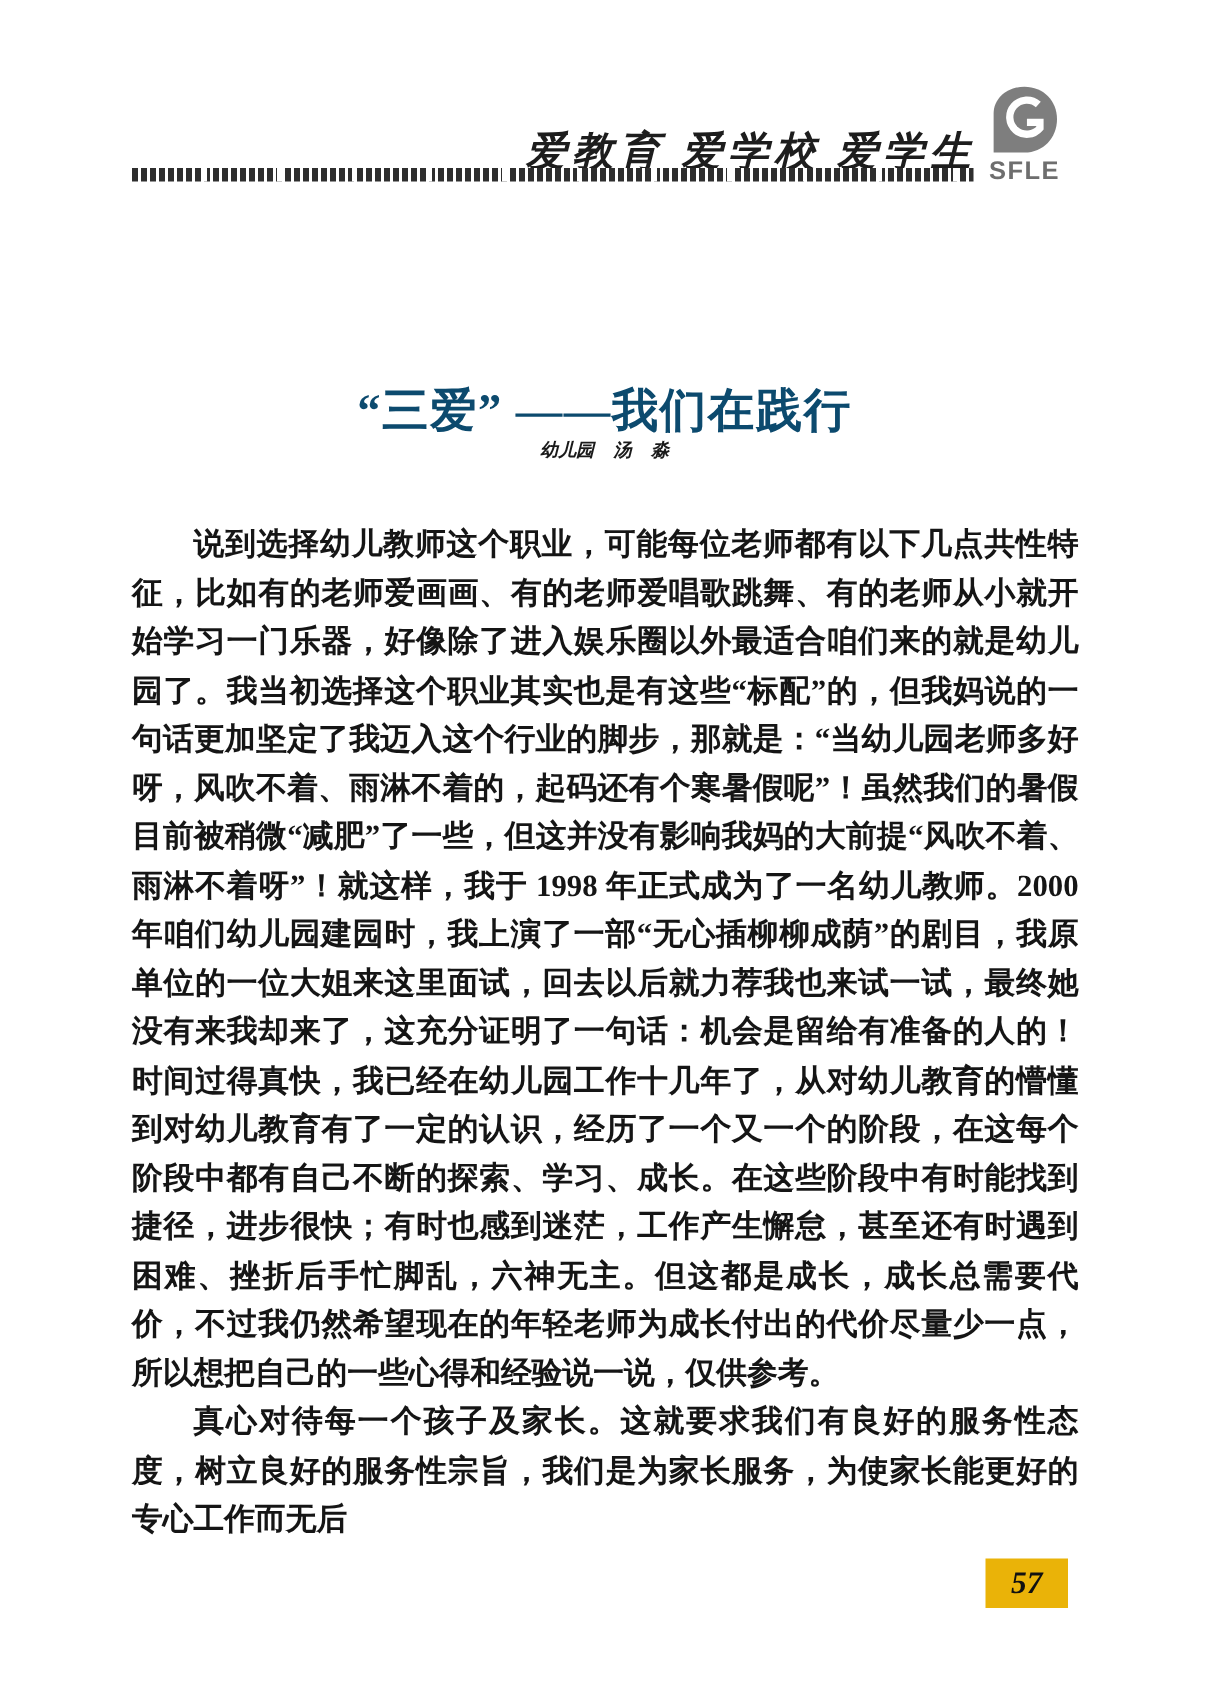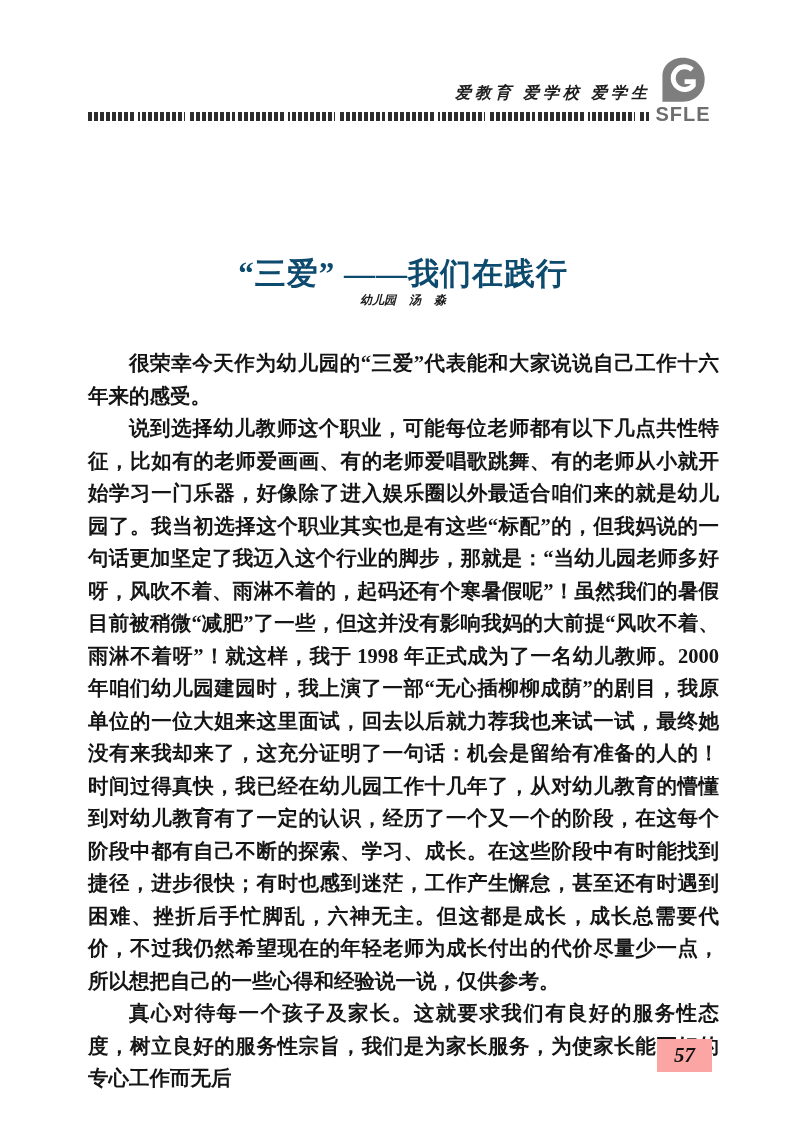--- a/index.html
+++ b/index.html
@@ -9,21 +9,21 @@
     position: relative;
     font-family: "Liberation Serif", serif;
     color: #151515;
     overflow: hidden;
   }
 
   
   .slogan {
     position: absolute;
     top: 83px; right: 152px;
-    font-size: 16px;
+    font-size: 27px;
     font-weight: 900;
     font-style: italic;
     letter-spacing: 4px;
     color: #1d1d1d;
     white-space: nowrap;
   }
   .barcode {
     position: absolute;
     left: 88px; top: 112px;
     width: 561px; height: 9px;
@@ -34,21 +34,21 @@
   .logo {
     position: absolute;
     left: 648px; top: 55px;
     width: 70px;
     text-align: center;
   }
   .logo svg { display: block; margin: 0 auto; }
   .logo-text {
     font-family: "Liberation Sans", sans-serif;
     font-weight: 700;
-    font-size: 20px;
+    font-size: 17px;
     letter-spacing: 1px;
     color: #6e6e6e;
     line-height: 18px;
   }
 
   
   .title {
     position: absolute;
     top: 232px; left: 88px; width: 630px;
     text-align: center;
@@ -79,21 +79,21 @@
     text-align: justify;
     color: #151515;
   }
   .body-text p { margin: 0; text-indent: 2em; }
 
   
   .page-num {
     position: absolute;
     left: 657px; top: 1039px;
     width: 55px; height: 33px;
-    background: #fca5a5;
+    background: #eab308;
     display: flex; align-items: center; justify-content: center;
     font-size: 21px;
     font-weight: 700;
     font-style: italic;
     color: #111111;
   }
 </style>
 </head>
 <body>
 
@@ -109,18 +109,17 @@
     </svg>
   </span>
   <div class="logo-text">SFLE</div>
 </div>
 
 <h1 class="title">“三爱” ——我们在践行</h1>
 
 <div class="byline">幼儿园 汤 淼</div>
 
 <div class="body-text">
-    <p>很荣幸今天作为幼儿园的“三爱”代表能和大家说说自己工作十六年来的感受。</p>
     <p>说到选择幼儿教师这个职业，可能每位老师都有以下几点共性特征，比如有的老师爱画画、有的老师爱唱歌跳舞、有的老师从小就开始学习一门乐器，好像除了进入娱乐圈以外最适合咱们来的就是幼儿园了。我当初选择这个职业其实也是有这些“标配”的，但我妈说的一句话更加坚定了我迈入这个行业的脚步，那就是：“当幼儿园老师多好呀，风吹不着、雨淋不着的，起码还有个寒暑假呢”！虽然我们的暑假目前被稍微“减肥”了一些，但这并没有影响我妈的大前提“风吹不着、雨淋不着呀”！就这样，我于 1998 年正式成为了一名幼儿教师。2000 年咱们幼儿园建园时，我上演了一部“无心插柳柳成荫”的剧目，我原单位的一位大姐来这里面试，回去以后就力荐我也来试一试，最终她没有来我却来了，这充分证明了一句话：机会是留给有准备的人的！　　时间过得真快，我已经在幼儿园工作十几年了，从对幼儿教育的懵懂到对幼儿教育有了一定的认识，经历了一个又一个的阶段，在这每个阶段中都有自己不断的探索、学习、成长。在这些阶段中有时能找到捷径，进步很快；有时也感到迷茫，工作产生懈怠，甚至还有时遇到困难、挫折后手忙脚乱，六神无主。但这都是成长，成长总需要代价，不过我仍然希望现在的年轻老师为成长付出的代价尽量少一点，所以想把自己的一些心得和经验说一说，仅供参考。</p>
     <p>真心对待每一个孩子及家长。这就要求我们有良好的服务性态度，树立良好的服务性宗旨，我们是为家长服务，为使家长能更好的专心工作而无后</p>
   </div>
 
 <div class="page-num">57</div>
 
 </body></html>

